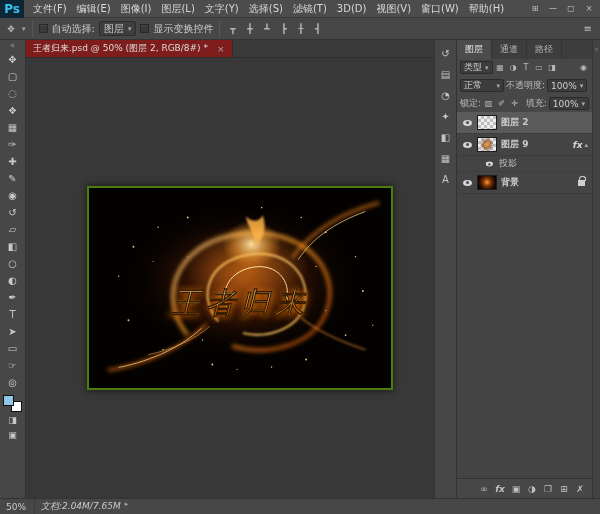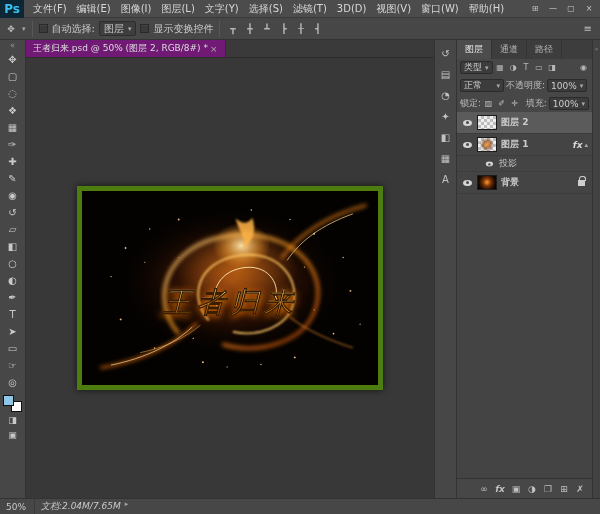--- a/index.html
+++ b/index.html
@@ -33,24 +33,24 @@
   .tool { width:22px; height:17px; display:flex; align-items:center; justify-content:center; font-size:10px; color:#c9c9c9; }
   .swatches { position:relative; width:19px; height:17px; margin-top:4px; }
   .swatch { position:absolute; width:11px; height:11px; border:1px solid #111; }
   .swatch.bgc { bottom:0; right:0; }
   .swatch.fgc { top:0; left:0; }
   .tool.small { height:15px; font-size:9px; }
 
   
   .center { flex:1 1 auto; display:flex; flex-direction:column; min-width:0; }
   .tabbar { height:18px; background:#3a3a3a; border-bottom:1px solid #2c2c2c; display:flex; flex:0 0 auto; }
-  .doc-tab { background:#701a75; color:#dddddd; font-size:9px; padding:0 7px; display:flex; align-items:center; gap:2px; border-right:1px solid #2c2c2c; }
+  .doc-tab { background:#7f1d1d; color:#dddddd; font-size:9px; padding:0 7px; display:flex; align-items:center; gap:9px; border-right:1px solid #2c2c2c; }
   .tab-close { color:#a8a8a8; font-size:9px; }
   .canvas { flex:1 1 auto; position:relative; background:#383838; overflow:hidden; }
-  .artwork { position:absolute; left:51px; top:128px; width:306px; height:204px; background:#000; box-shadow:0 0 7px rgba(0,0,0,.65); border:5px solid #4d7c0f; }
+  .artwork { position:absolute; left:61px; top:128px; width:306px; height:204px; background:#000; box-shadow:0 0 7px rgba(0,0,0,.65); border:2px solid #4d7c0f; }
   .artwork svg { display:block; width:100%; height:100%; }
 
   
   .strip { width:22px; background:#474747; border-left:1px solid #333; display:flex; flex-direction:column; align-items:center; gap:7px; padding-top:6px; font-size:10px; color:#c2c2c2; flex:0 0 auto; }
   .strip-ic { width:16px; height:14px; display:flex; align-items:center; justify-content:center; }
 
   
   .dock { width:136px; background:#474747; border-left:1px solid #333; display:flex; flex-direction:column; font-size:9px; color:#cccccc; flex:0 0 auto; }
   .dock-tabs { display:flex; height:19px; background:#3d3d3d; flex:0 0 auto; }
   .dock-tab { padding:0 8px; display:flex; align-items:center; color:#b5b5b5; border-right:1px solid #333; }
@@ -323,21 +323,21 @@
               <i></i>
             </span>
           <span class="thumb checker"></span>
           <span class="lname">图层 2</span>
         </div>
         <div class="layer-row">
           <span class="eye">
               <i></i>
             </span>
           <span class="thumb fx1"></span>
-          <span class="lname">图层 1</span>
+          <span class="lname">图层 9</span>
           <span class="fxwrap">
             <span class="fx-badge">fx</span>
             <span class="dd">▴</span>
           </span>
         </div>
         <div class="sub-row">
           <span class="eye small">
               <i></i>
             </span>
           <span>投影</span>

